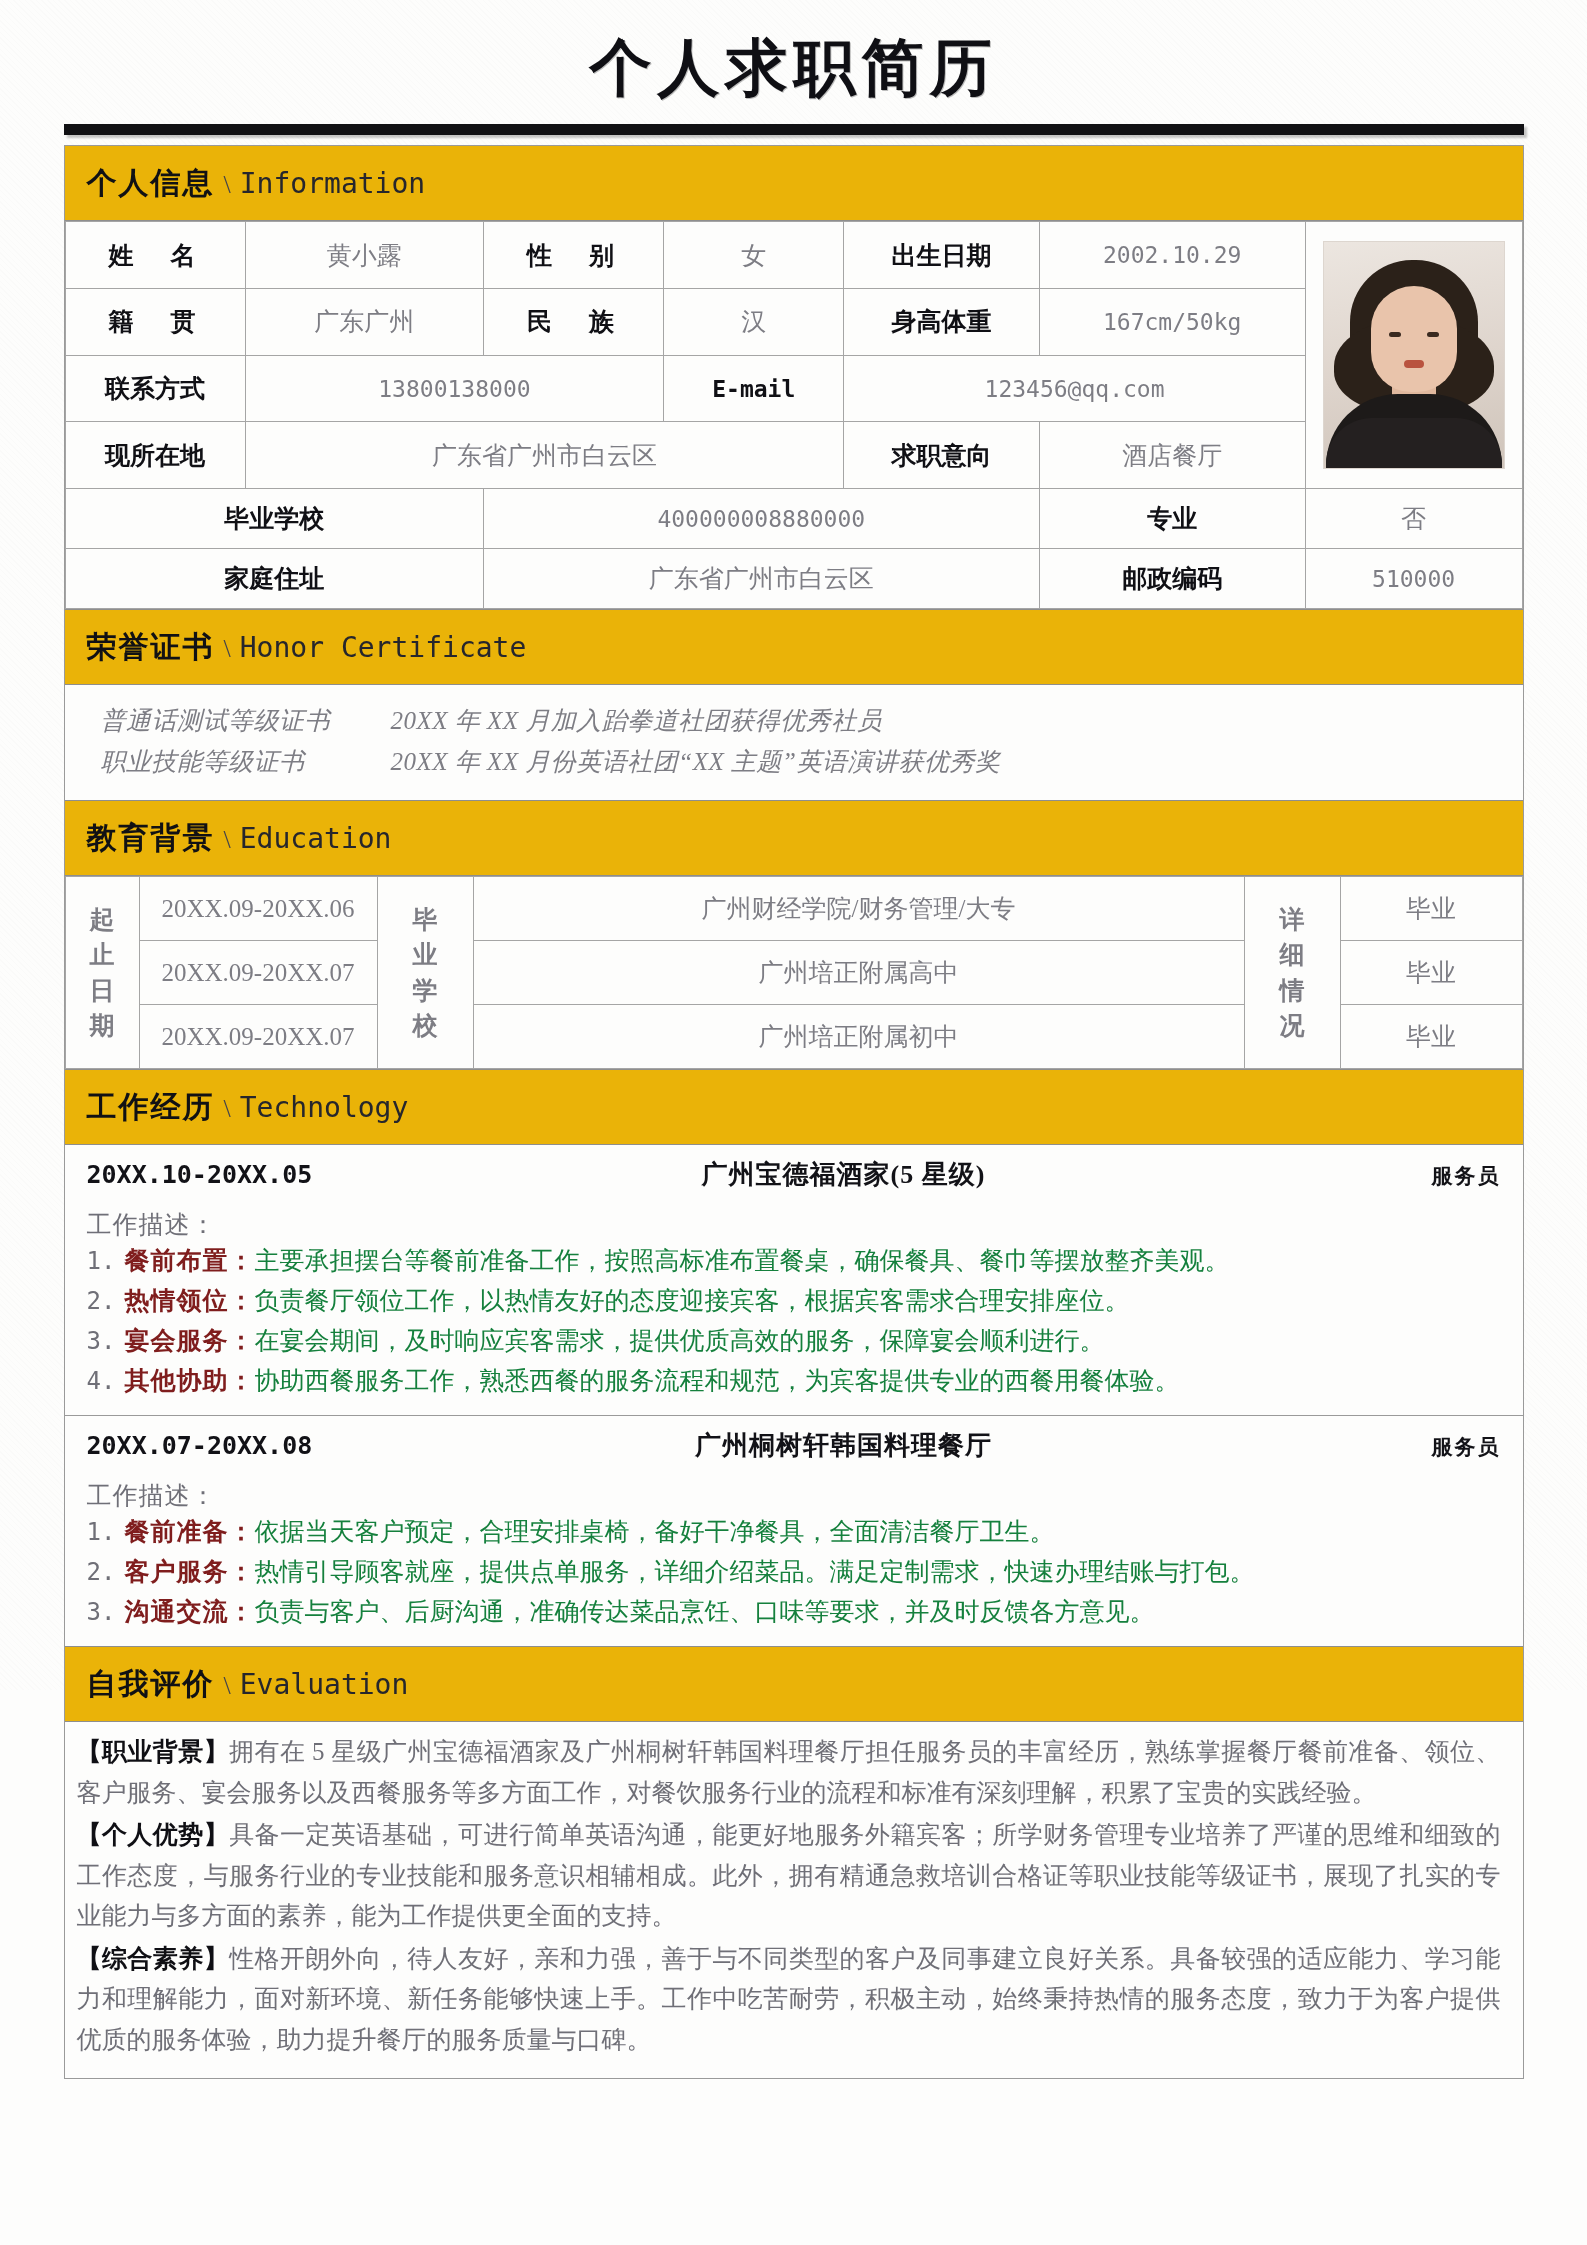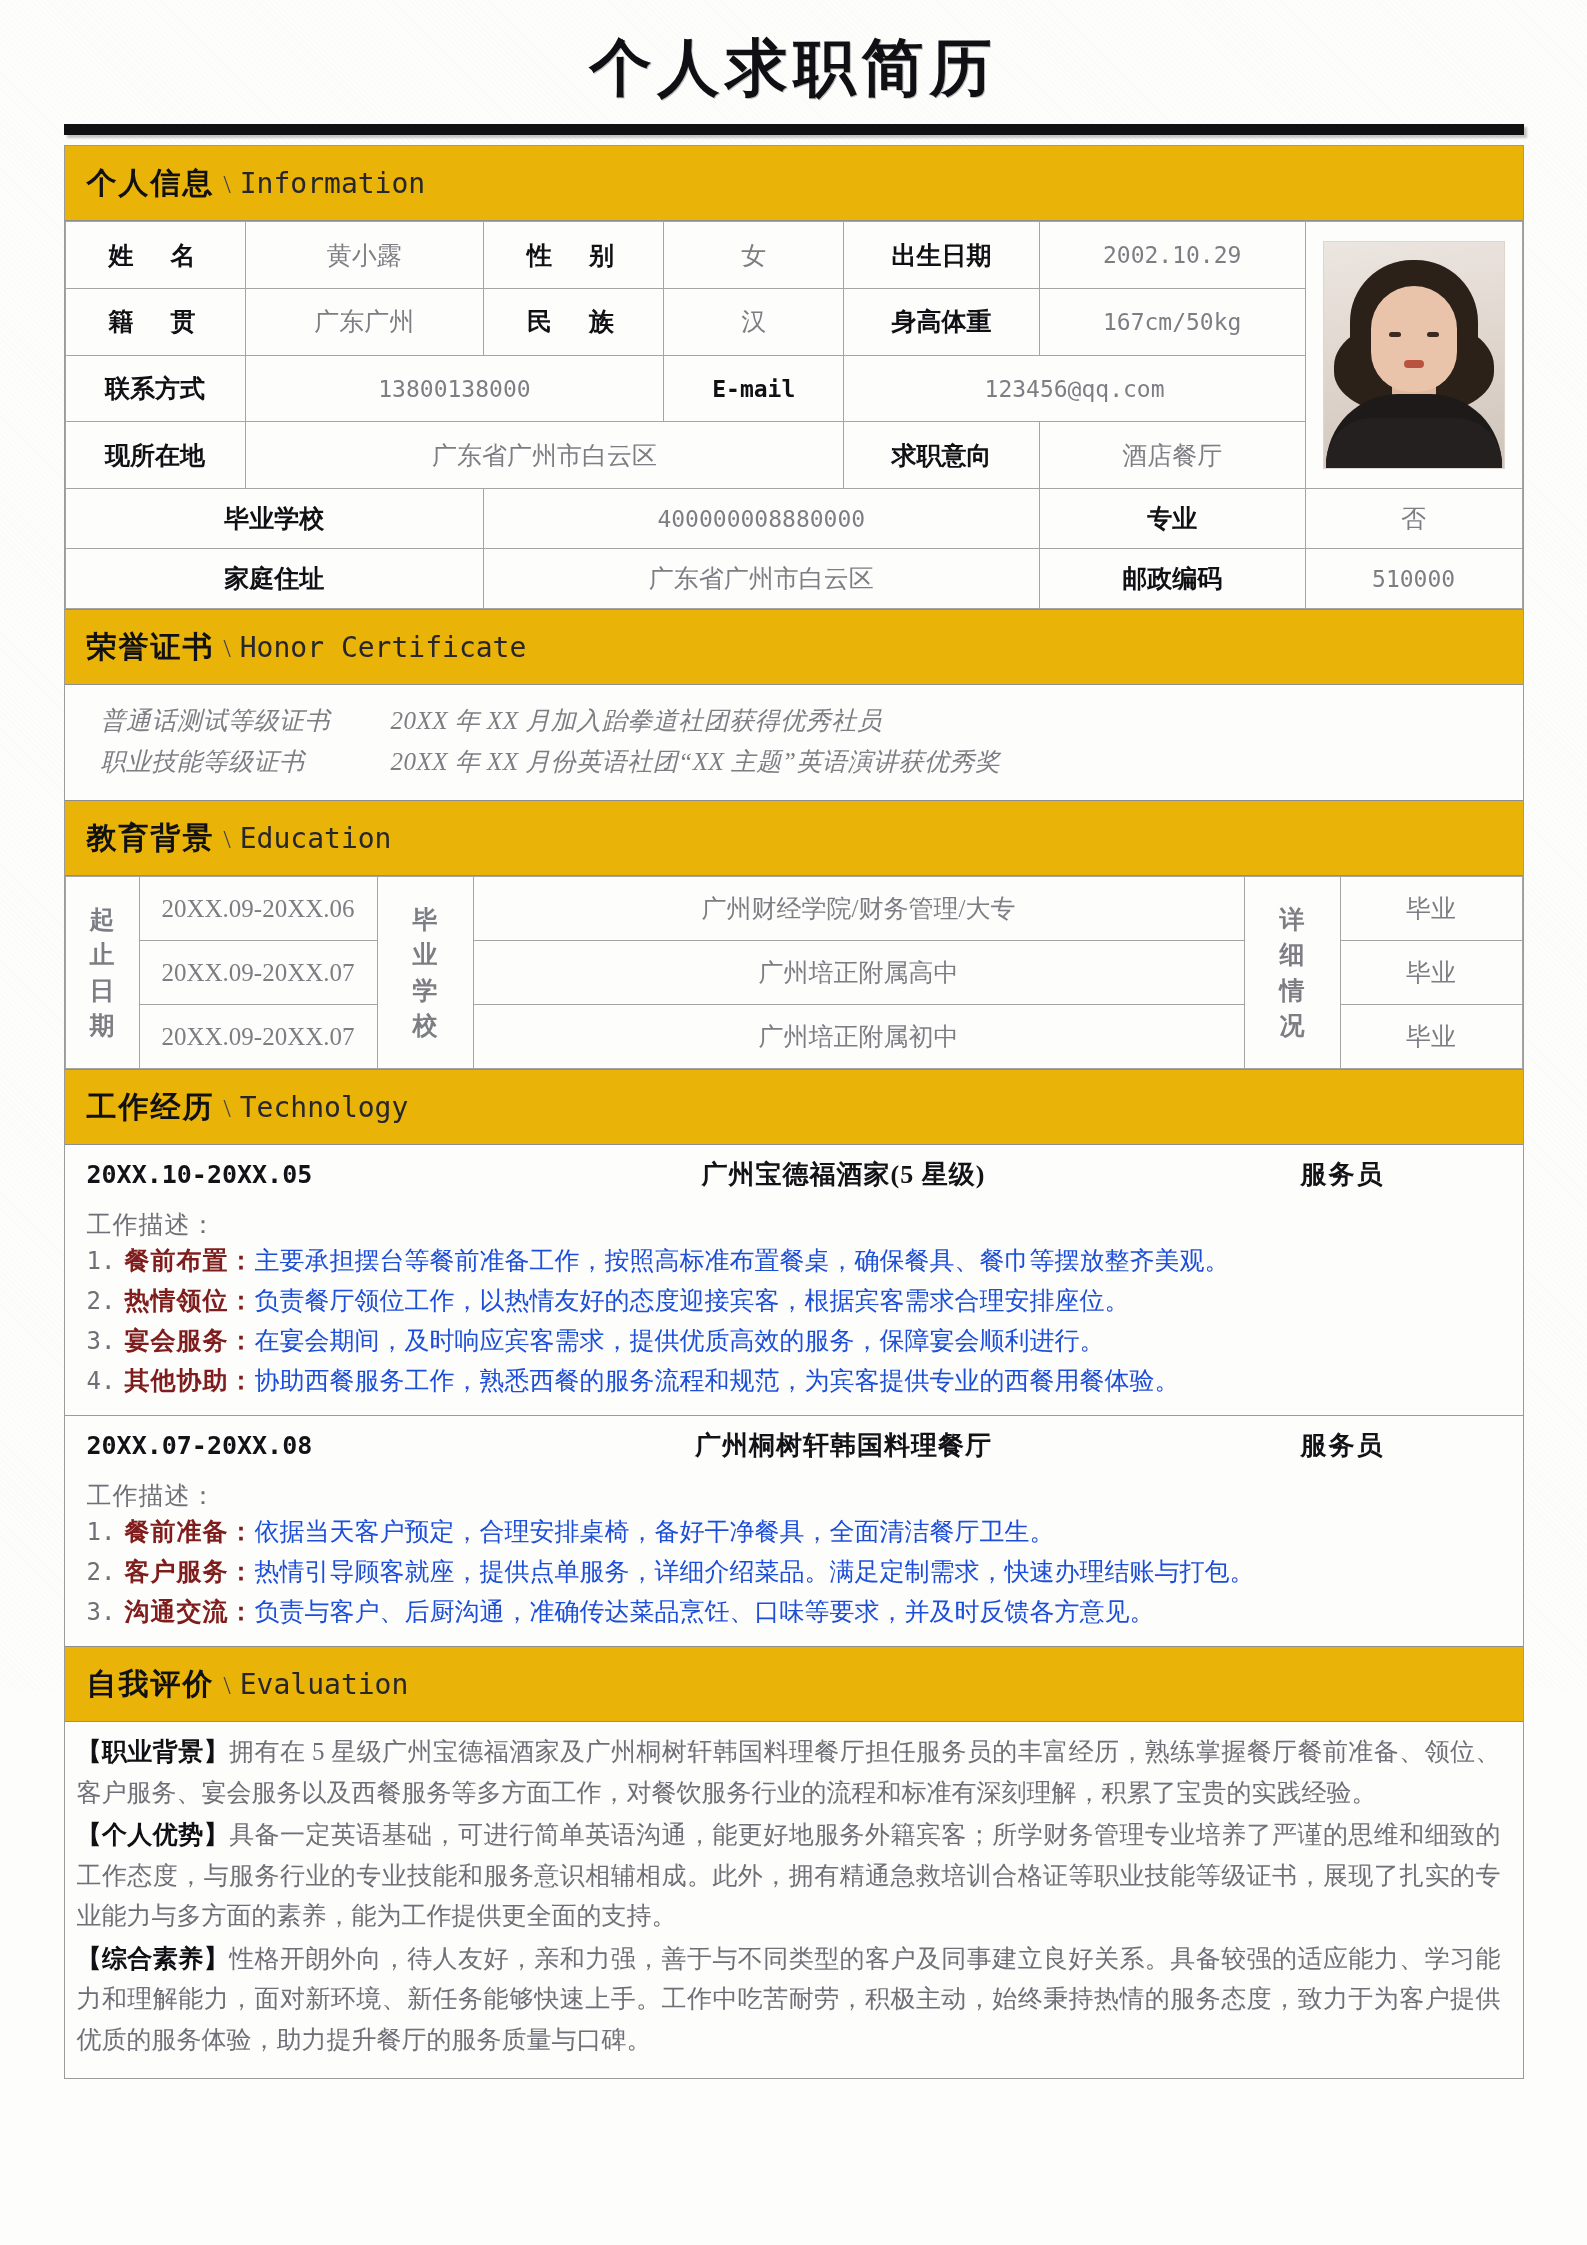--- a/index.html
+++ b/index.html
@@ -202,29 +202,29 @@
   
   .job { border-top: 1px solid #9a9a9a; padding: 12px 22px 14px 22px; }
   .job:first-child { border-top: none; }
   .job-top { display:flex; align-items:baseline; font-size:26px; }
   .job-date {
     font-family: "DejaVu Sans Mono", "Liberation Mono", monospace;
     font-weight: bold; color:#121217; width: 300px; flex:0 0 300px;
     font-size: 25px;
   }
   .job-company { flex:1; text-align:center; font-weight:bold; color:#121217; font-size:26px; letter-spacing:1px;}
-  .job-role { width: 200px; flex:0 0 200px; font-weight:bold; color:#121217; font-size:26px; letter-spacing:2px;}
+  .job-role { width: 200px; flex:0 0 200px; text-align:right; font-weight:bold; color:#121217; font-size:21px; letter-spacing:2px;}
   .job-desc-label { font-size:25px; color:#6f6f77; margin-top: 16px; letter-spacing:1px;}
   .job-items { margin: 0; padding: 0; list-style: none; }
   .job-items li {
     display:flex; font-size:25px; line-height:1.60; color:#6f6f77; align-items:baseline;
   }
   .li-num { width: 38px; flex:0 0 38px; font-family:"DejaVu Sans Mono","Liberation Mono",monospace; font-size:24px;}
   .li-key { font-weight:bold; color:#7f1d1d; white-space:nowrap; letter-spacing:1px; }
-  .li-txt { color:#1d4ed8;margin-top:12px; }
+  .li-txt { color:#15803d;margin-top:12px; }
 
   
   .eval { padding: 10px 22px 16px 12px; border-top: 1px solid #9a9a9a;}
   .eval p {
     margin: 0 0 2px 0;
     font-size: 25px;
     line-height: 1.62;
     color: #6f6f77;
     text-align: justify;
     text-justify: inter-ideograph;

